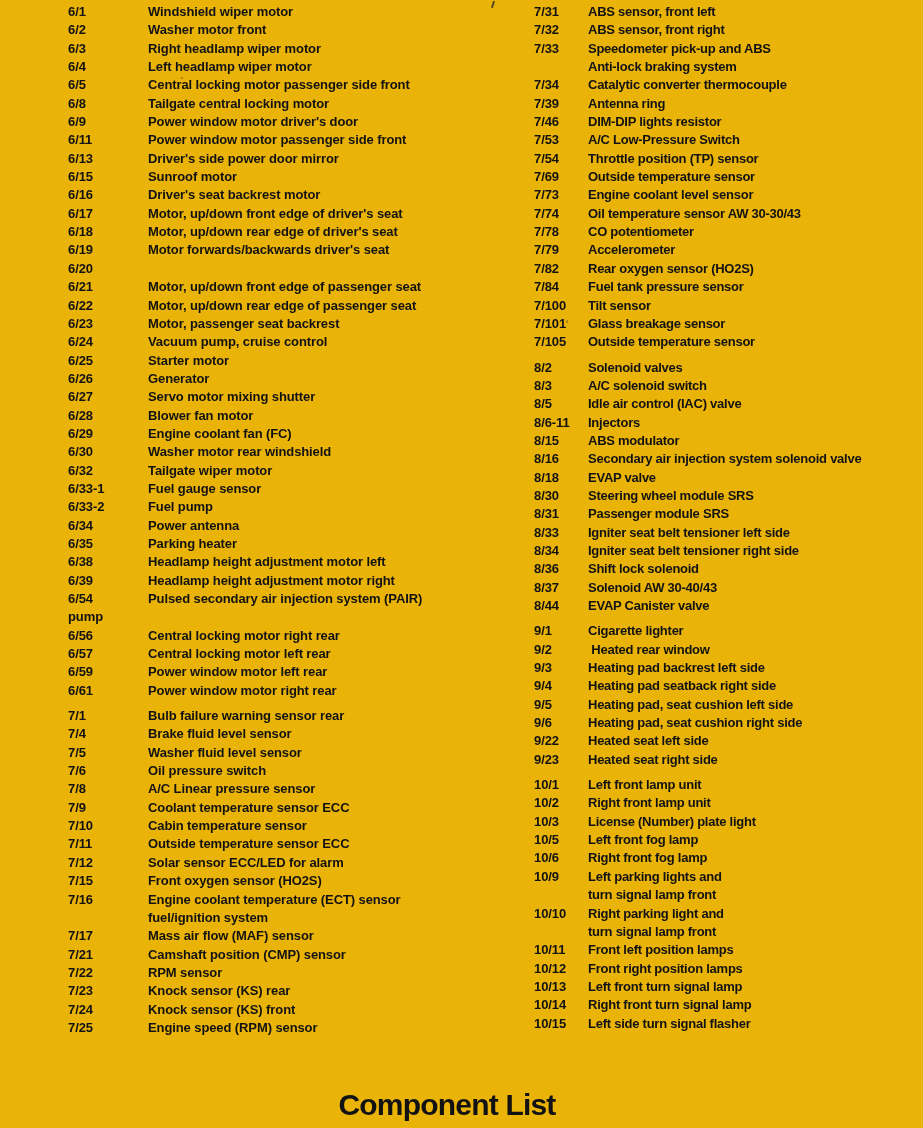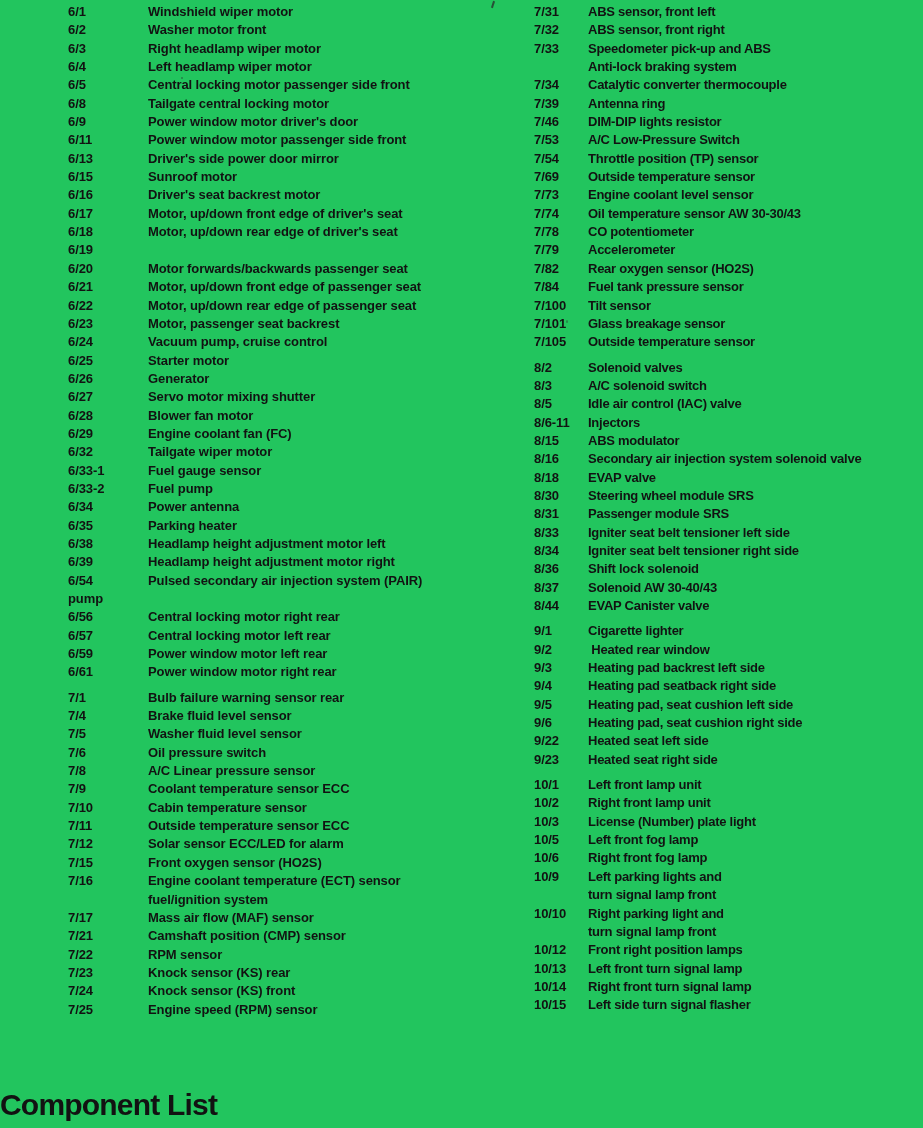--- a/index.html
+++ b/index.html
@@ -1,20 +1,20 @@
 <!DOCTYPE html>
 <html><head>
 <meta charset="utf-8">
 <style>
   html, body { margin: 0; padding: 0; background: #e8e8e8; }
   .page {
     position: relative;
     width: 923px;
     height: 1128px;
-    background: #22c55e;
+    background: #eab308;
     overflow: hidden;
     font-family: "Liberation Sans", sans-serif;
     font-weight: 700;
     color: #121212;
   }
   .col {
     position: absolute;
     top: 3px;
     left: 0;
     width: 100%;
@@ -34,21 +34,21 @@
   }
   .col-left  .code { left: 68px; }
   .col-left  .desc { left: 148px; }
   .col-right .code { left: 534px; }
   .col-right .desc { left: 588px; letter-spacing: -0.25px; }
   .title {
     position: absolute;
     top: 1088px;
     left: 0;
     width: 894px;
-    text-align: left;
+    text-align: center;
     font-size: 30px;
     letter-spacing: -0.8px;
     line-height: 34px;
   }
   .artifact { position: absolute; background: #2a2a2a; }
   .artifact.tick { width: 2px; height: 7px; left: 492px; top: 1px; transform: rotate(18deg); opacity: .75; }
   .artifact.dot1 { width: 2px; height: 2px; left: 181px; top: 77px; opacity: .45; border-radius: 50%; }
   .artifact.dot2 { width: 2px; height: 2px; left: 170px; top: 637px; opacity: .4; border-radius: 50%; }
   .artifact.dot3 { width: 2px; height: 3px; left: 566px; top: 320px; opacity: .4; border-radius: 50%; }
 </style>
@@ -110,24 +110,24 @@
         <div class="row">
           <span class="code">6/17</span>
           <span class="desc">Motor, up/down front edge of driver's seat</span>
         </div>
         <div class="row">
           <span class="code">6/18</span>
           <span class="desc">Motor, up/down rear edge of driver's seat</span>
         </div>
         <div class="row">
           <span class="code">6/19</span>
+          <span class="desc">Motor forwards/backwards driver's seat</span>
         </div>
         <div class="row">
           <span class="code">6/20</span>
-          <span class="desc">Motor forwards/backwards passenger seat</span>
         </div>
         <div class="row">
           <span class="code">6/21</span>
           <span class="desc">Motor, up/down front edge of passenger seat</span>
         </div>
         <div class="row">
           <span class="code">6/22</span>
           <span class="desc">Motor, up/down rear edge of passenger seat</span>
         </div>
         <div class="row">
@@ -150,20 +150,24 @@
           <span class="code">6/27</span>
           <span class="desc">Servo motor mixing shutter</span>
         </div>
         <div class="row">
           <span class="code">6/28</span>
           <span class="desc">Blower fan motor</span>
         </div>
         <div class="row">
           <span class="code">6/29</span>
           <span class="desc">Engine coolant fan (FC)</span>
+        </div>
+        <div class="row">
+          <span class="code">6/30</span>
+          <span class="desc">Washer motor rear windshield</span>
         </div>
         <div class="row">
           <span class="code">6/32</span>
           <span class="desc">Tailgate wiper motor</span>
         </div>
         <div class="row">
           <span class="code">6/33-1</span>
           <span class="desc">Fuel gauge sensor</span>
         </div>
         <div class="row">
@@ -486,20 +490,24 @@
           <span class="code"></span>
           <span class="desc">turn signal lamp front</span>
         </div>
         <div class="row">
           <span class="code">10/10</span>
           <span class="desc">Right parking light and</span>
         </div>
         <div class="row">
           <span class="code"></span>
           <span class="desc">turn signal lamp front</span>
+        </div>
+        <div class="row">
+          <span class="code">10/11</span>
+          <span class="desc">Front left position lamps</span>
         </div>
         <div class="row">
           <span class="code">10/12</span>
           <span class="desc">Front right position lamps</span>
         </div>
         <div class="row">
           <span class="code">10/13</span>
           <span class="desc">Left front turn signal lamp</span>
         </div>
         <div class="row">

